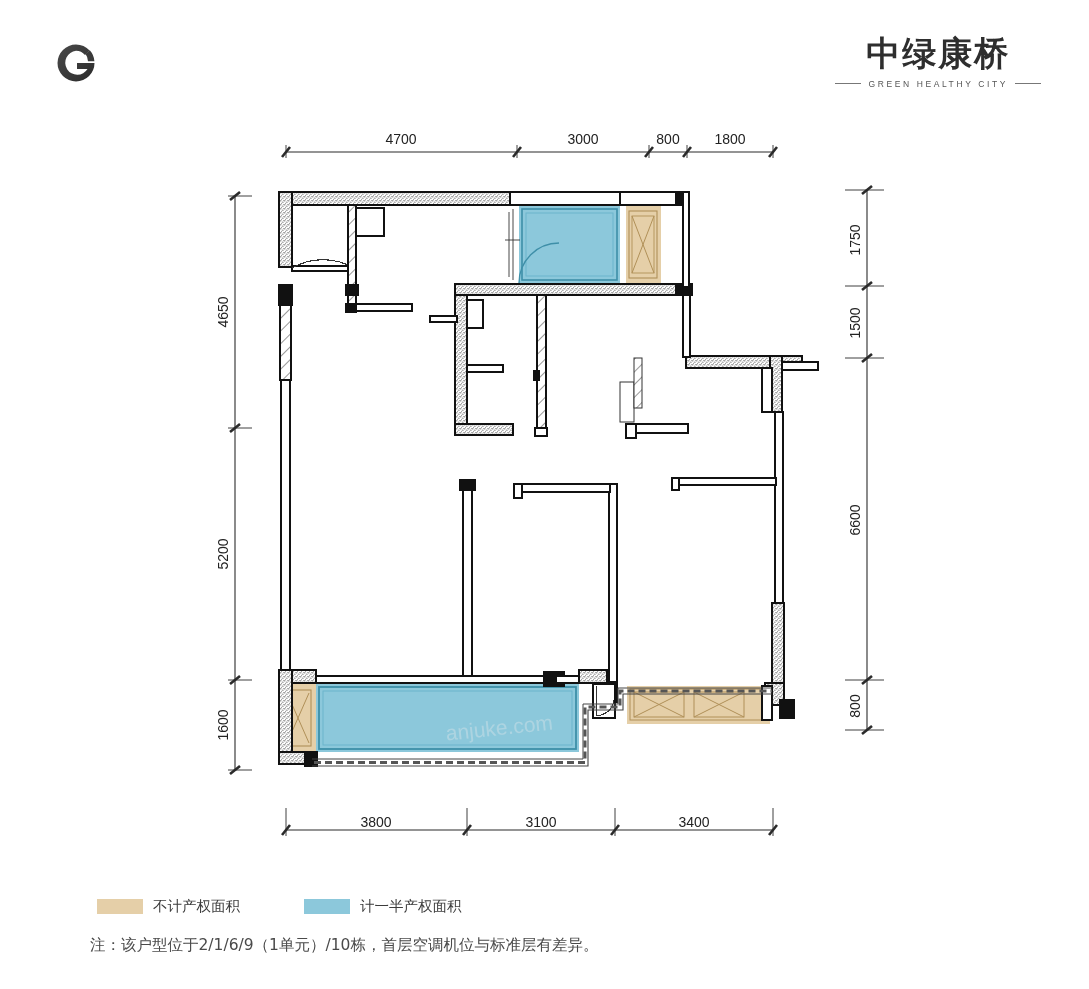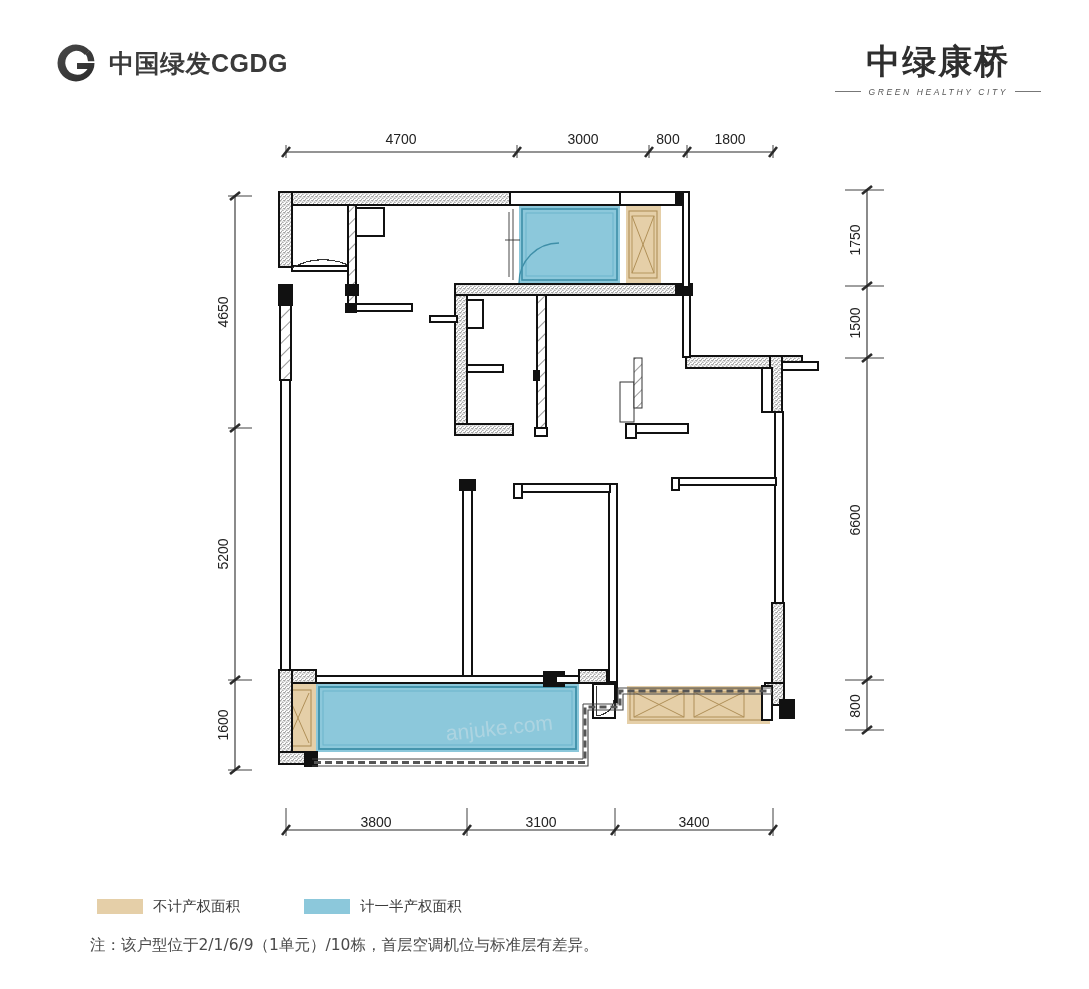--- a/index.html
+++ b/index.html
@@ -40,41 +40,39 @@
     font-weight: bold;
     letter-spacing: 0.5px;
     color: #3a3a3a;
     white-space: nowrap;
   }
   .brand-right {
     position: absolute;
     right: 48px;
     top: 36px;
     text-align: center;
-    margin-top: 8px;
   }
   .brand-right-title {
     font-size: 34px;
     font-weight: bold;
     letter-spacing: 2px;
     color: #2e2e2e;
     line-height: 1.05;
     font-family: "DejaVu Sans", sans-serif;
   }
   .brand-right-sub {
     margin-top: 7px;
     font-size: 8.5px;
     letter-spacing: 2.6px;
     color: #555;
     display: flex;
     align-items: center;
     justify-content: center;
     gap: 7px;
     white-space: nowrap;
-    font-style: italic;
   }
   .brand-right-sub .rule {
     display: block;
     width: 26px; height: 1px;
     background: #777;
   }
 
   
   .plan-wrap {
     position: absolute;
@@ -142,21 +140,20 @@
           <linearGradient id="gmark" x1="0" y1="0" x2="1" y2="1">
             <stop offset="0%" stop-color="#4a4a4a"></stop>
             <stop offset="100%" stop-color="#2b2b2b"></stop>
           </linearGradient>
         </defs>
         <path d="M21 2.5 A18.5 18.5 0 1 0 39.5 21 L39.5 21 L22 21 L22 27 L32.5 27
                  A12 12 0 1 1 21 8.8 A12 12 0 0 1 30 13 L34.6 8.6 A18.4 18.4 0 0 0 21 2.5 Z" fill="url(#gmark)"></path>
         <path d="M30.5 12 A12.2 12.2 0 0 1 33 19.2 L39.4 19.2 A18.5 18.5 0 0 0 34.8 8.3 Z" fill="#3a3a3a"></path>
       </svg>
     </span>
-    <span class="brand-text">中国绿发CGDG</span>
   </div>
 
   <div class="brand-right">
     <div class="brand-right-title">中绿康桥</div>
     <div class="brand-right-sub">
       <span class="rule"></span>
       <span>GREEN HEALTHY CITY</span>
       <span class="rule"></span>
     </div>
   </div>

